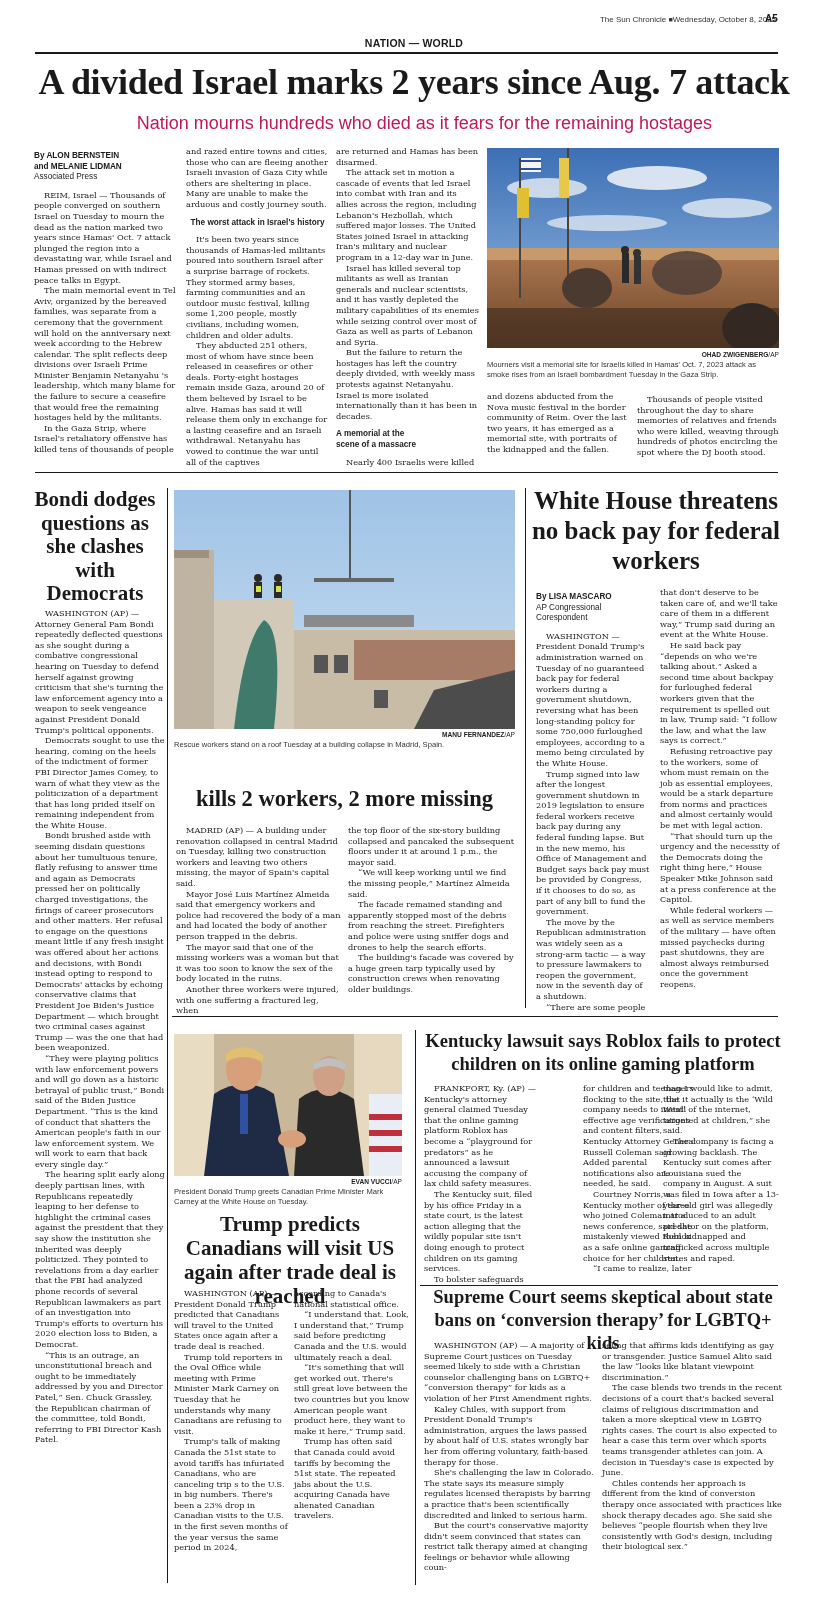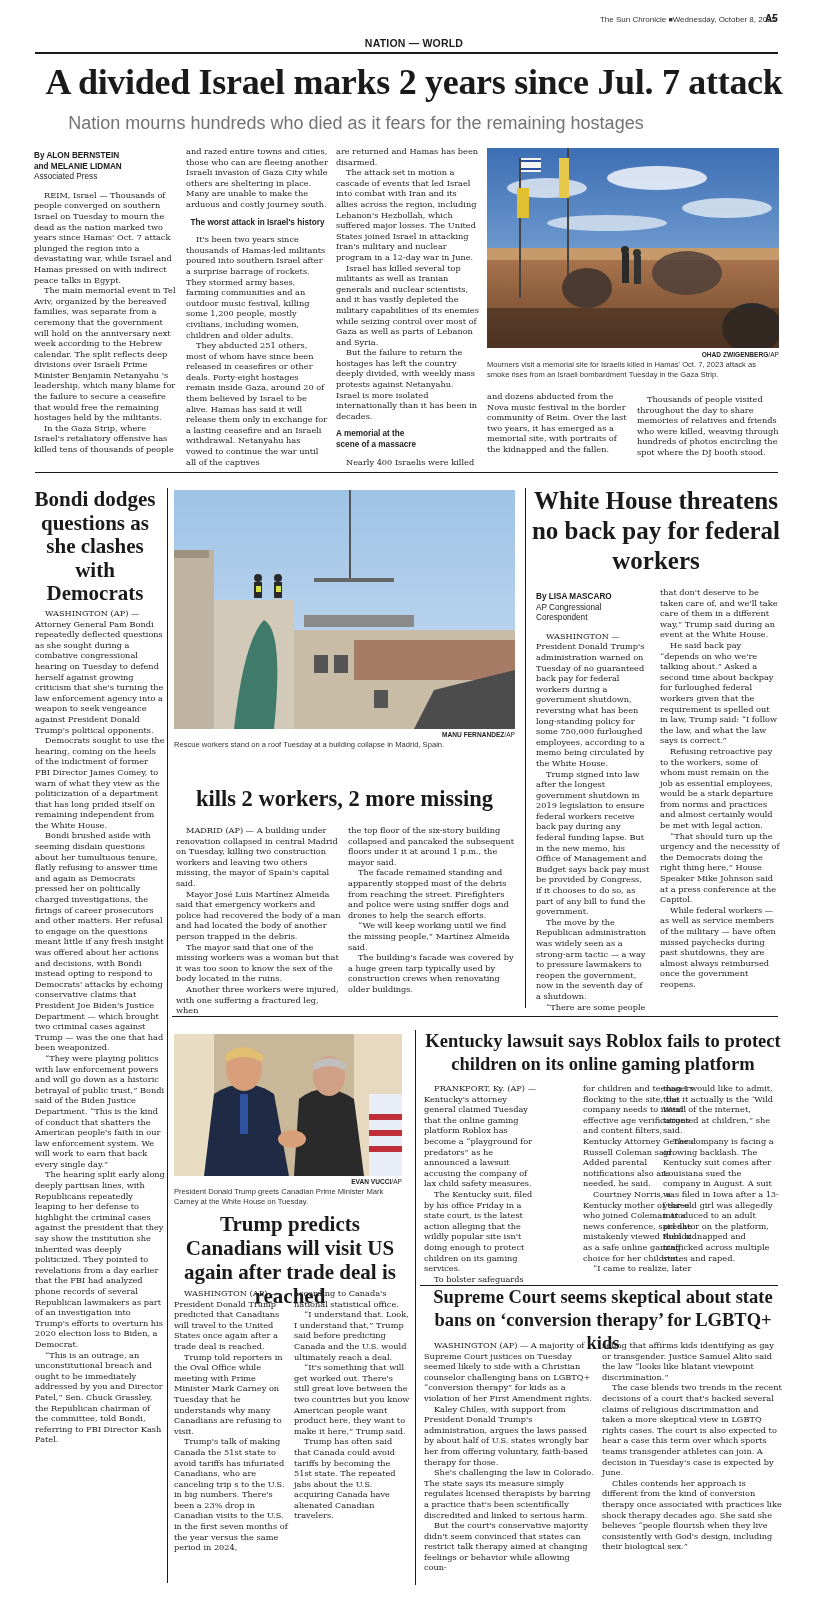--- a/index.html
+++ b/index.html
@@ -26,22 +26,22 @@
 <div class="abs sans" data-name="folio-line" style="top:15px; right:52px; font-size:8px; color:#333; white-space:nowrap;">
   <span data-name="paper-name">The Sun Chronicle</span>
   <span data-name="separator-square-icon" style="font-size:7px;">■</span><span data-name="date">Wednesday, October 8, 2025</span>
 </div>
 
 <div class="abs sans" data-name="page-number-label" style="top:13px; left:765px; font-size:10px; font-weight:bold;">A5</div>
 
 <div class="abs sans" data-name="section-title" style="top:37px; left:0; width:828px; text-align:center; font-size:10.5px; font-weight:bold; letter-spacing:0.2px;">NATION — WORLD</div>
 <div class="rule" data-name="section-rule" style="top:52px; left:35px; width:743px; height:2px;"></div>
 
-<h1 class="abs hed" data-name="lead-headline" style="top:60px; left:20px; width:788px; font-size:36px; line-height:44px; letter-spacing:-0.3px;">A divided Israel marks 2 years since Jul. 7 attack</h1>
-<div class="abs sans" data-name="lead-subheadline" style="top:112px; left:0; width:712px; text-align:center; font-size:18px; line-height:22px; color:#737373;">Nation mourns hundreds who died as it fears for the remaining hostages</div>
+<h1 class="abs hed" data-name="lead-headline" style="top:60px; left:20px; width:788px; font-size:36px; line-height:44px; letter-spacing:-0.3px;">A divided Israel marks 2 years since Aug. 7 attack</h1>
+<div class="abs sans" data-name="lead-subheadline" style="top:112px; left:0; width:712px; text-align:right; font-size:18px; line-height:22px; color:#be185d;">Nation mourns hundreds who died as it fears for the remaining hostages</div>
 
 <div class="abs" data-name="lead-column-1" style="top:151px; left:34px; width:143px;">
   <div class="byline" data-name="lead-byline">
     <b data-name="byline-author-1">By ALON BERNSTEIN</b><br>
     <b data-name="byline-author-2">and MELANIE LIDMAN</b><br>
     <span data-name="byline-org">Associated Press</span>
   </div>
   <div class="body-text" style="margin-top:7px;">
     <p data-name="paragraph">REIM, Israel — Thousands of people converged on southern Israel on Tuesday to mourn the dead as the nation marked two years since Hamas' Oct. 7 attack plunged the region into a devastating war, while Israel and Hamas pressed on with indirect peace talks in Egypt.</p>
     <p data-name="paragraph">The main memorial event in Tel Aviv, organized by the bereaved families, was separate from a ceremony that the government will hold on the anniversary next week according to the Hebrew calendar. The split reflects deep divisions over Israeli Prime Minister Benjamin Netanyahu 's leadership, which many blame for the failure to secure a ceasefire that would free the remaining hostages held by the militants.</p>
@@ -171,22 +171,22 @@
 </h2>
 
 <div class="abs body-text" data-name="madrid-column-1" style="top:825px; left:176px; width:165px;">
   <p data-name="paragraph">MADRID (AP) — A building under renovation collapsed in central Madrid on Tuesday, killing two construction workers and leaving two others missing, the mayor of Spain's capital said.</p>
   <p data-name="paragraph">Mayor José Luis Martínez Almeida said that emergency workers and police had recovered the body of a man and had located the body of another person trapped in the debris.</p>
   <p data-name="paragraph">The mayor said that one of the missing workers was a woman but that it was too soon to know the sex of the body located in the ruins.</p>
   <p data-name="paragraph">Another three workers were injured, with one suffering a fractured leg, when</p>
 </div>
 <div class="abs body-text" data-name="madrid-column-2" style="top:825px; left:348px; width:168px;">
   <p class="noindent" data-name="paragraph">the top floor of the six-story building collapsed and pancaked the subsequent floors under it at around 1 p.m., the mayor said.</p>
+  <p data-name="paragraph">“We will keep working until we find the missing people,” Martínez Almeida said.</p>
   <p data-name="paragraph">The facade remained standing and apparently stopped most of the debris from reaching the street. Firefighters and police were using sniffer dogs and drones to help the search efforts.</p>
-  <p data-name="paragraph">“We will keep working until we find the missing people,” Martínez Almeida said.</p>
   <p data-name="paragraph">The building's facade was covered by a huge green tarp typically used by construction crews when renovating older buildings.</p>
 </div>
 
 <div class="rule" data-name="madrid-column-rule" style="top:488px; left:525px; width:1px; height:520px;"></div>
 
 <h2 class="abs hed" data-name="white-house-headline" style="top:486px; left:530px; width:252px; font-size:25px; line-height:30px;">White House threatens no back pay for federal workers</h2>
 <div class="abs" data-name="white-house-column-1" style="top:592px; left:536px; width:114px;">
   <div class="byline" data-name="white-house-byline">
     <b data-name="byline-author">By LISA MASCARO</b><br>
     <span data-name="byline-org">AP Congressional</span><br>

